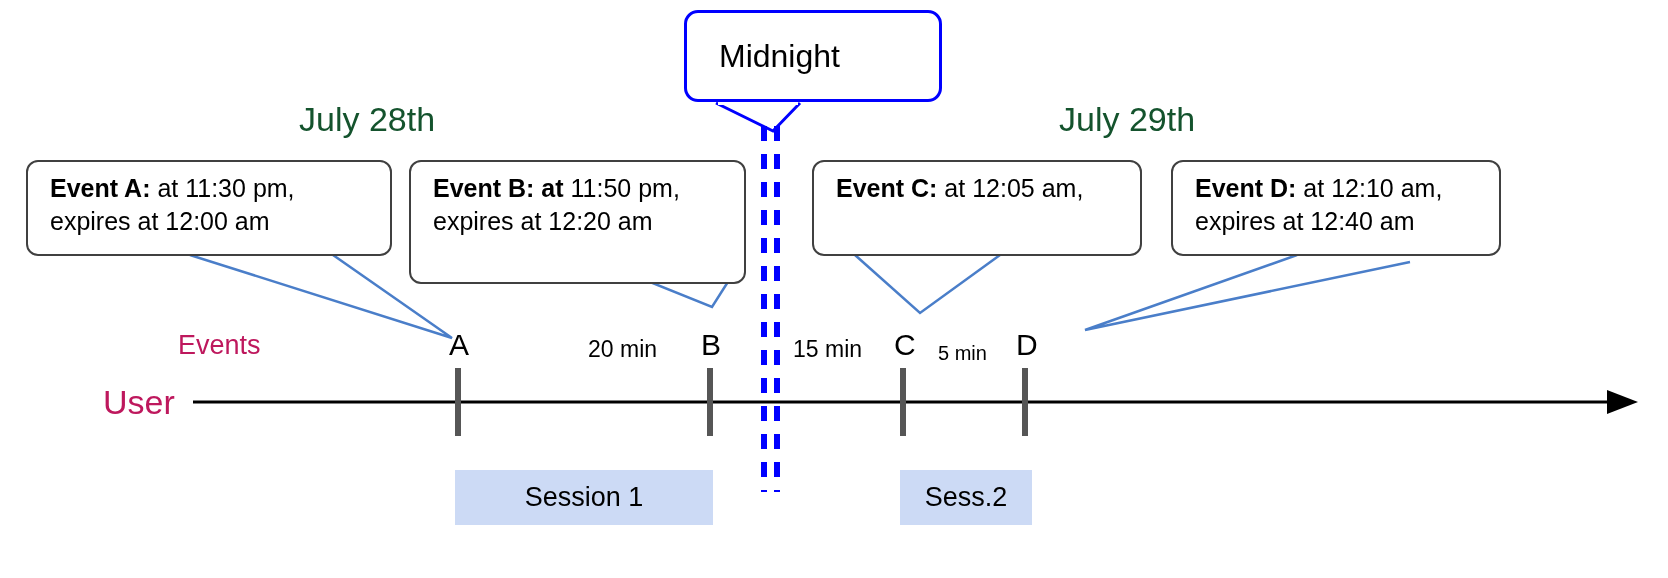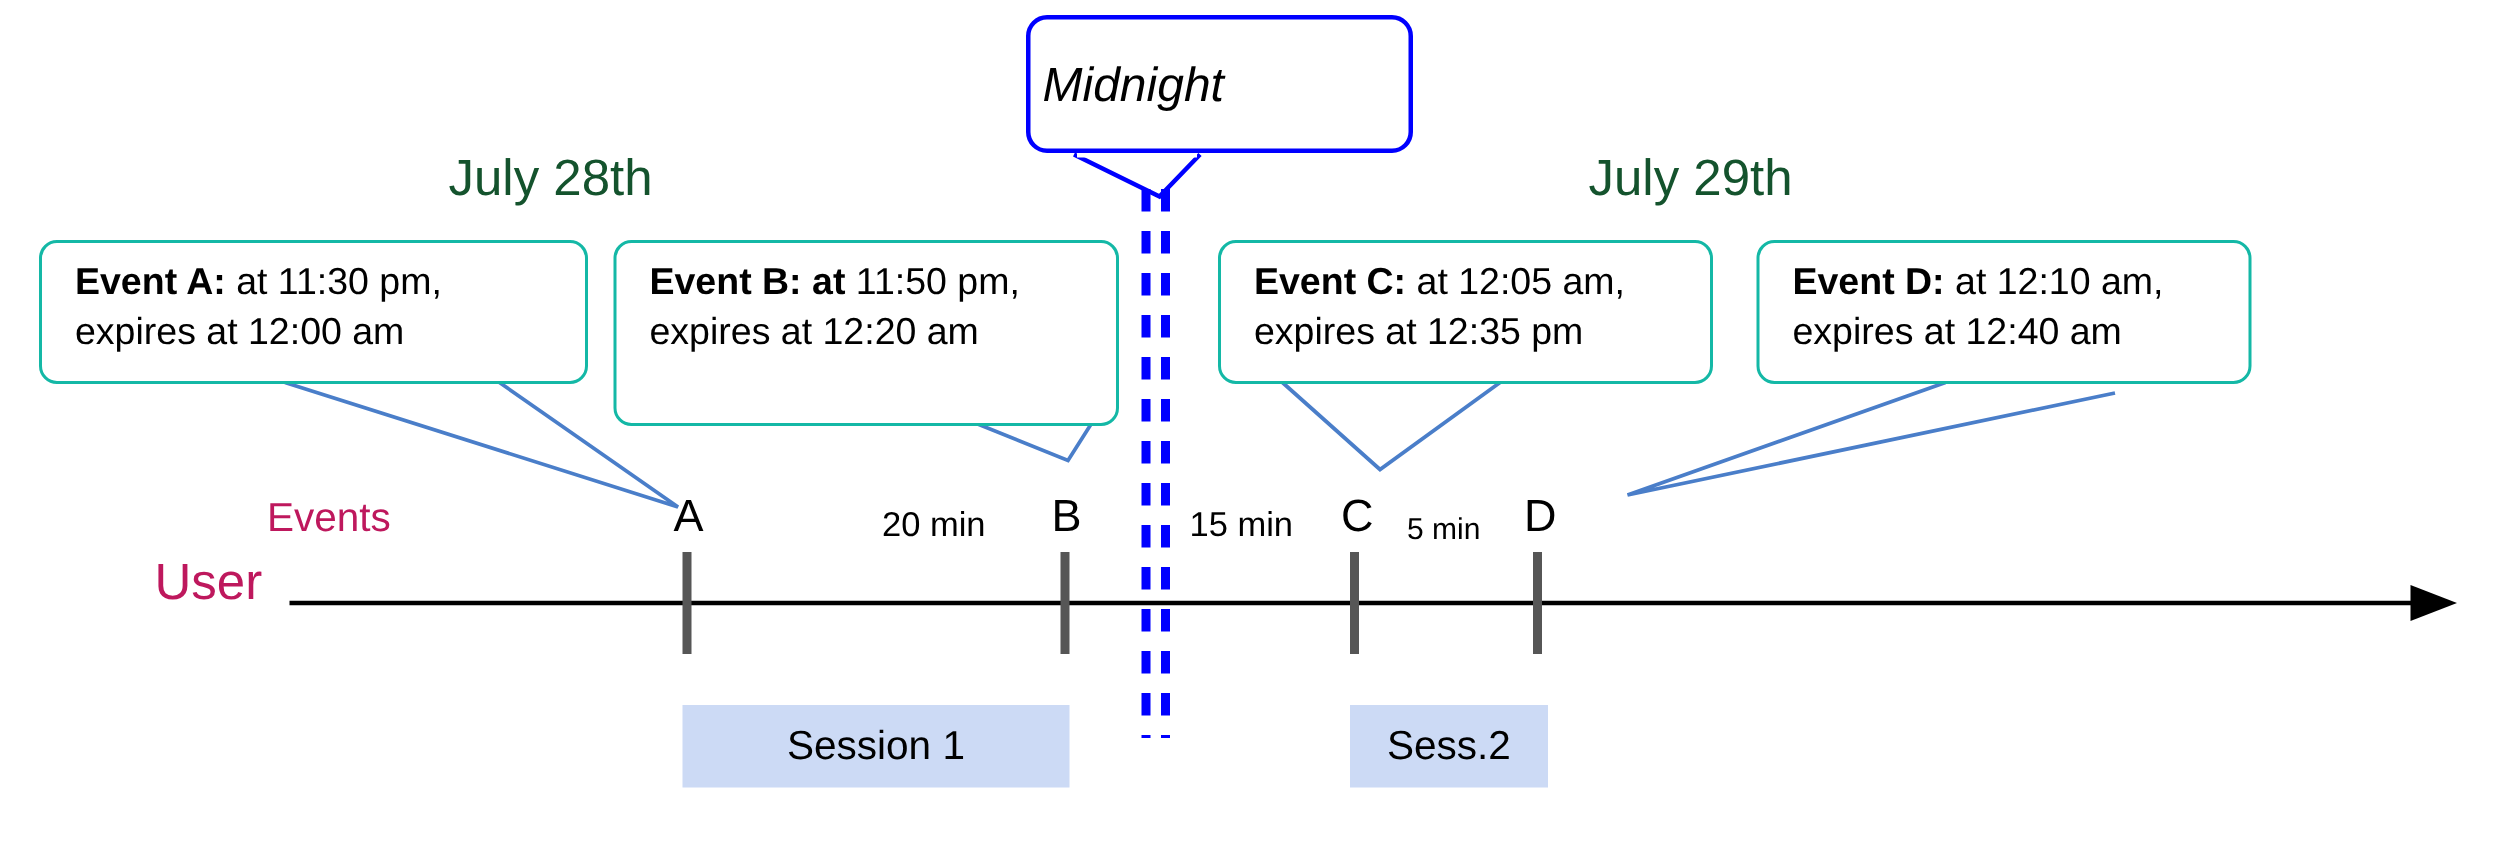--- a/index.html
+++ b/index.html
@@ -24,21 +24,21 @@
     top: 0;
     width: 1668px;
     height: 578px;
     pointer-events: none;
   }
 
   
   .callout {
     position: absolute;
     box-sizing: border-box;
-    border: 2px solid #14b8a6;
+    border: 2px solid #404040;
     border-radius: 12px;
     background: #ffffff;
     font-size: 25px;
     line-height: 1.32;
     color: #000000;
     padding: 10px 0 8px 22px;
     z-index: 4;
   }
   .callout b { font-weight: bold; }
 
@@ -47,22 +47,21 @@
     box-sizing: border-box;
     border: 3px solid #0000ff;
     border-radius: 14px;
     background: #ffffff;
     font-size: 32px;
     color: #000000;
     z-index: 4;
     display: flex;
     align-items: center;
     justify-content: flex-start;
-    padding-left: 8px;
-    font-style: italic;
+    padding-left: 32px;
   }
 
   
   .tick {
     position: absolute;
     width: 6px;
     background: #565656;
     z-index: 3;
   }
   .event-letter {
@@ -143,32 +142,31 @@
     <div>
       <b>Event B: at</b><span> 11:50 pm,</span>
     </div>
     <div>expires at 12:20 am</div>
   </div>
 
   <div class="callout" style="left:812px; top:160px; width:330px; height:96px;">
     <div>
       <b>Event C:</b><span> at 12:05 am,</span>
     </div>
-    <div>expires at 12:35 pm</div>
   </div>
 
   <div class="callout" style="left:1171px; top:160px; width:330px; height:96px;">
     <div>
       <b>Event D:</b><span>  at 12:10 am,</span>
     </div>
     <div>expires at 12:40 am</div>
   </div>
 
   <div class="row-label" style="left:178px; top:330px; font-size:27px;">Events</div>
-  <div class="row-label" style="left:103px; top:369px; font-size:34px;text-align:right;">User</div>
+  <div class="row-label" style="left:103px; top:383px; font-size:34px;text-align:right;">User</div>
 
   <div class="tick" style="left:455px; top:368px; height:68px;"></div>
   <div class="tick" style="left:707px; top:368px; height:68px;"></div>
   <div class="tick" style="left:900px; top:368px; height:68px;"></div>
   <div class="tick" style="left:1022px; top:368px; height:68px;"></div>
 
   <div class="event-letter" style="left:449px; top:328px;">A</div>
   <div class="event-letter" style="left:701px; top:328px;">B</div>
   <div class="event-letter" style="left:894px; top:328px;">C</div>
   <div class="event-letter" style="left:1016px; top:328px;">D</div>

